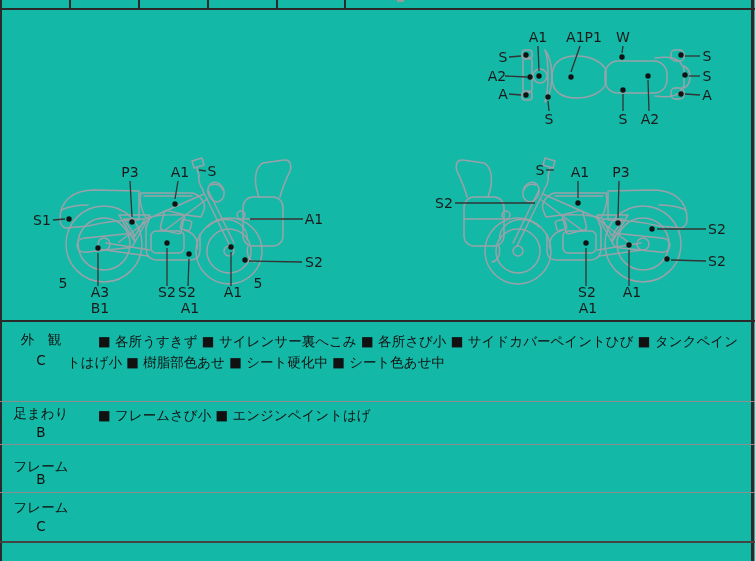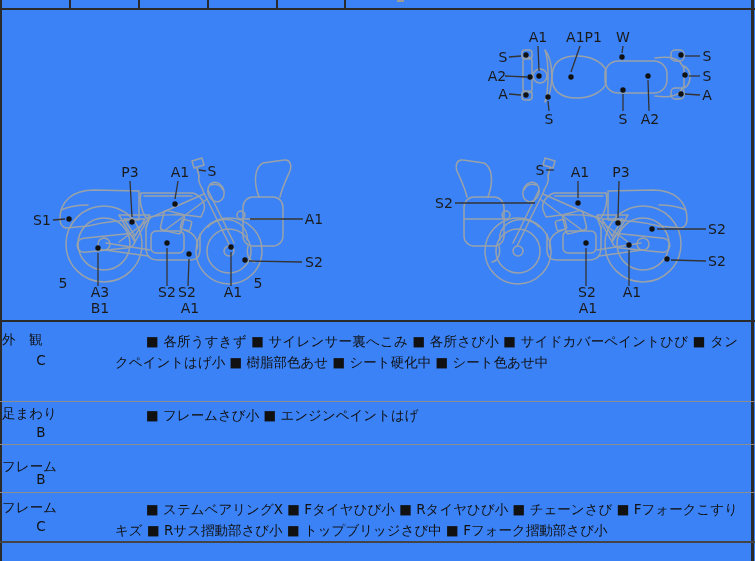--- a/index.html
+++ b/index.html
@@ -1,35 +1,35 @@
 <!DOCTYPE html>
 <html><head>
 <meta charset="utf-8">
 <style>
   html,body{margin:0;padding:0;background:#fff;}
-  .page{position:relative;width:755px;height:561px;background:#3b82f6;overflow:hidden;
+  .page{position:relative;width:755px;height:561px;background:#14b8a6;overflow:hidden;
         font-family:"DejaVu Sans","Liberation Sans",sans-serif;color:#111;}
   .vline,.hline{position:absolute;background:#2a2a2a;}
   .hline{left:0;width:755px;}
   .hline.thin{background:#8d8d8d;height:1px;}
   .hline.mid{background:#444;height:2px;}
   .edge-left{position:absolute;left:0;top:0;width:2px;height:561px;background:#2a2a2a;}
   .edge-right{position:absolute;left:751px;top:0;width:2.5px;height:561px;background:#2a2a2a;}
   .topcell{position:absolute;top:0;width:1.5px;height:9px;background:#2a2a2a;}
   .remnant{position:absolute;left:397px;top:0;width:7px;height:2px;background:#9a9a9a;}
   svg.diagram{position:absolute;left:0;top:0;pointer-events:none;}
   .art{stroke:#9aa2a9;stroke-width:1.5;fill:none;stroke-linejoin:round;stroke-linecap:round;}
   .leader{stroke:#333;stroke-width:1.3;}
   .dot{fill:#111;stroke:none;}
   .dlabel{font:14px "DejaVu Sans","Liberation Sans",sans-serif;fill:#1a1a1a;text-anchor:middle;}
   .insp-row{position:absolute;left:0;width:755px;}
-  .cat{position:absolute;left:2px;width:78px;font-size:13.5px;line-height:16px;white-space:pre;}
+  .cat{position:absolute;left:2px;width:78px;text-align:center;font-size:13.5px;line-height:16px;white-space:pre;}
   .grade{position:absolute;left:2px;width:78px;text-align:center;font-size:13.5px;line-height:16px;}
   .items{position:absolute;left:67px;right:17px;text-indent:31px;font-size:13.5px;line-height:20.5px;
-         text-align:justify;text-justify:inter-ideograph;margin-left:48px;}
+         text-align:justify;text-justify:inter-ideograph;}
 </style>
 </head>
 <body>
 
 <div class="page">
 
   <div class="edge-left"></div>
   <div class="edge-right"></div>
 
   <div class="topcell" style="left:69px"></div>
@@ -224,17 +224,16 @@
   </div>
 
   <div class="insp-row" style="top:445px;height:47px">
     <div class="cat" style="top:13px">フレーム</div>
     <div class="grade" style="top:26px">B</div>
   </div>
 
   <div class="insp-row" style="top:493px;height:48px">
     <div class="cat" style="top:6px">フレーム</div>
     <div class="grade" style="top:25px">C</div>
-    <div class="items" style="top:6px">■ ステムベアリングX  ■ Fタイヤひび小  ■ Rタイヤひび小  ■ チェーンさび  ■ Fフォークこすりキズ  ■ Rサス摺動部さび小  ■ トップブリッジさび中  ■ Fフォーク摺動部さび小</div>
   </div>
 
   <div class="insp-row" style="top:543px;height:18px"></div>
 </div>
 
 </body></html>

